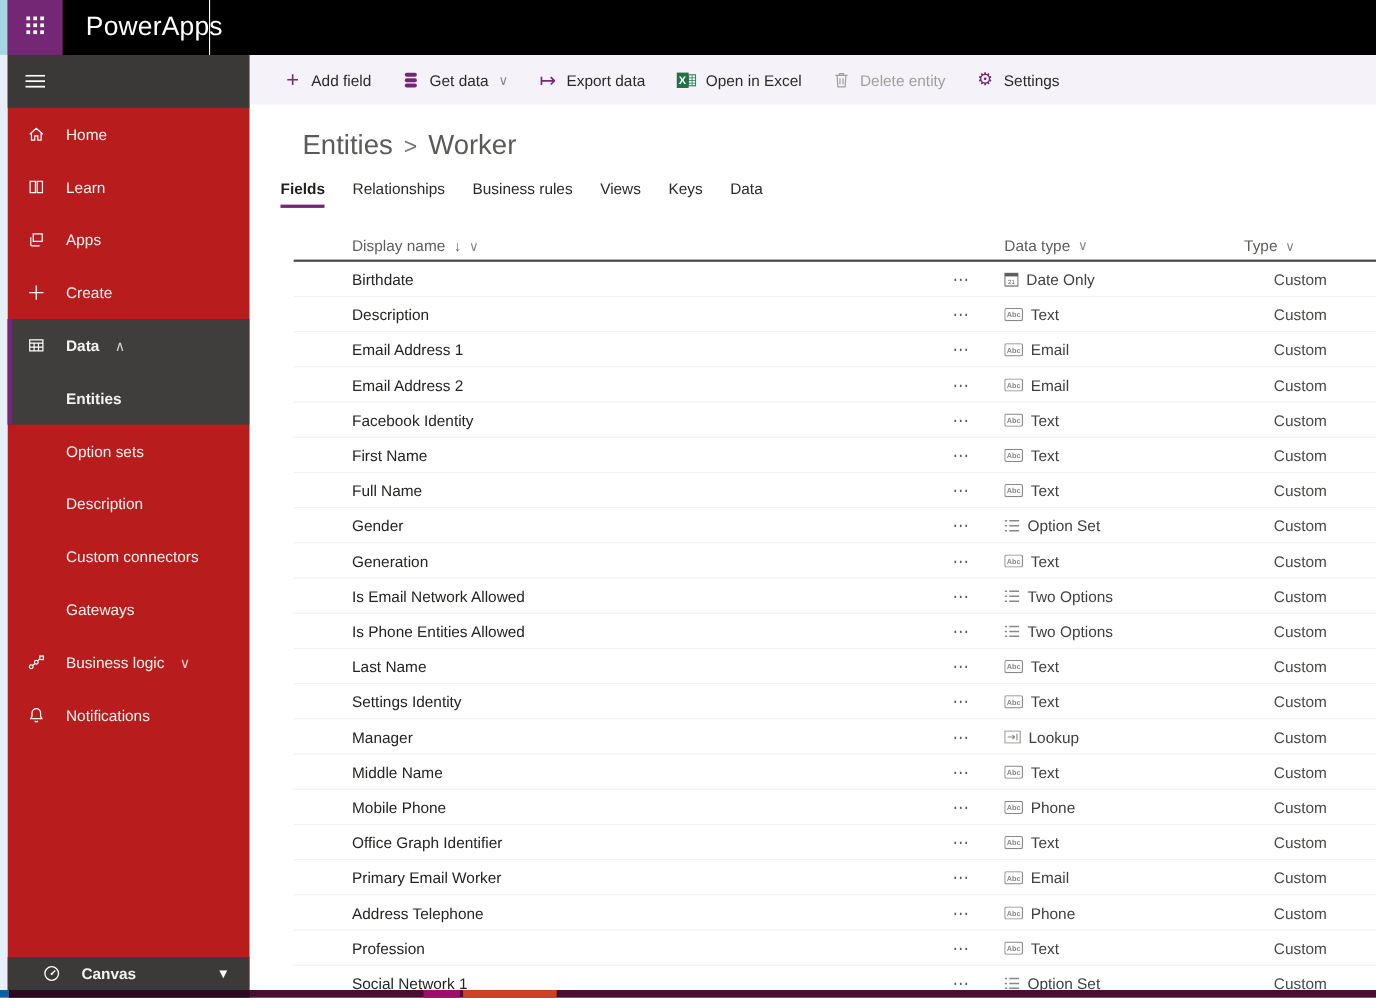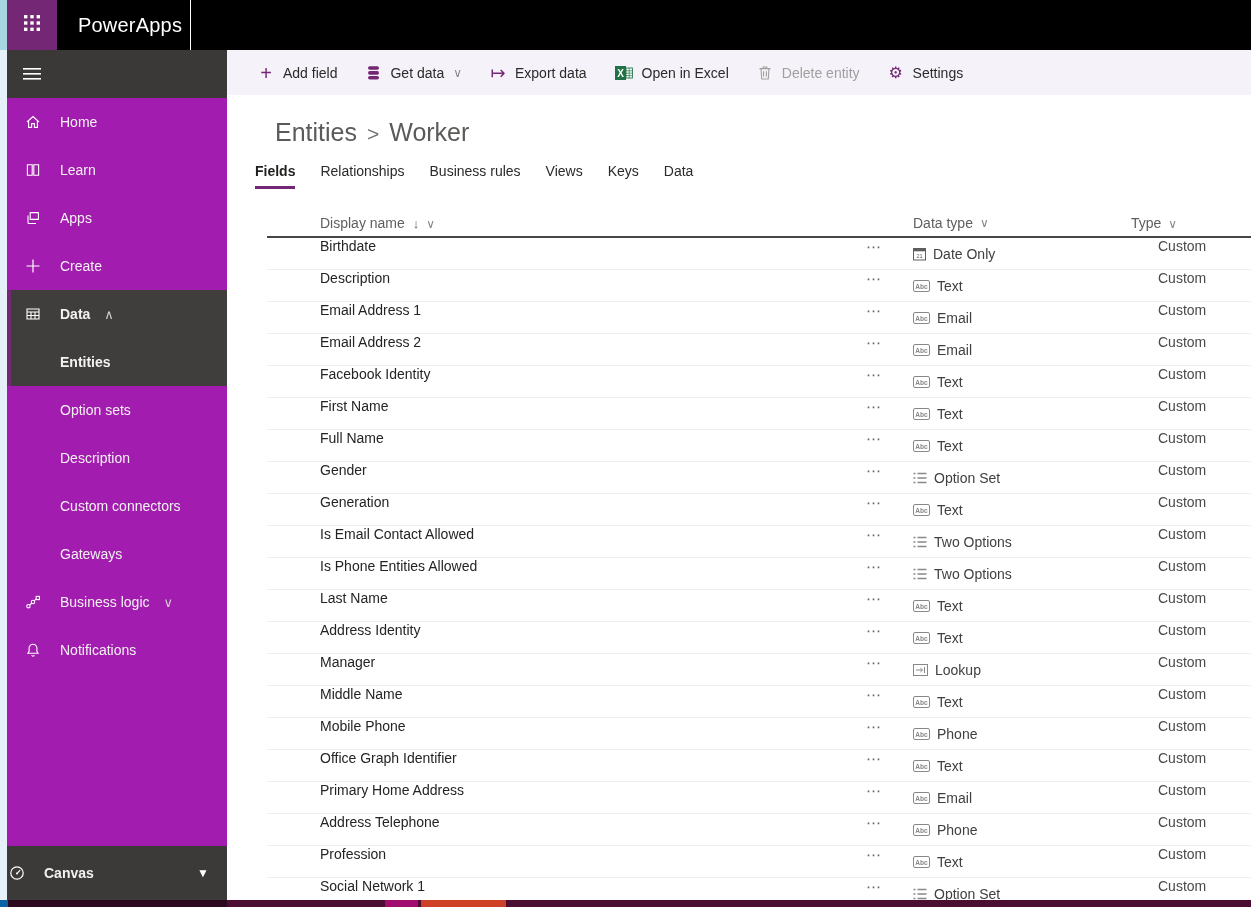--- a/index.html
+++ b/index.html
@@ -9,38 +9,38 @@
 
   
   .edge { position:absolute; left:0; top:0; width:7px; height:907px; }
   .edge .e-top { position:absolute; top:0; left:0; width:7px; height:50px; background:#a7d6e2; }
   .edge .e-mid { position:absolute; top:50px; left:0; width:7px; height:850px; background:#e6f0f8; }
   .edge .e-bot { position:absolute; top:900px; left:0; width:8px; height:7px; background:#0a63a9; }
 
   
   .topbar { position:absolute; left:7px; top:0; right:0; height:50px; background:#000; display:flex; align-items:center; }
   .waffle { width:50px; height:50px; background:#742774; display:flex; align-items:center; justify-content:center; cursor:pointer; }
-  .appname { color:#fff; font-size:20px; margin-left:21px; letter-spacing:.2px; }
+  .appname { color:#fff; font-size:24px; margin-left:21px; letter-spacing:.2px; }
   .topsep { position:absolute; left:183px; top:0; width:1px; height:50px; background:#fff; }
 
   
-  .sidebar { position:absolute; left:7px; top:50px; width:220px; height:850px; background:#a21caf; color:#f3f2f1; font-size:14px; }
+  .sidebar { position:absolute; left:7px; top:50px; width:220px; height:850px; background:#b91c1c; color:#f3f2f1; font-size:14px; }
   .burger { height:48px; background:#3a3938; display:flex; align-items:center; padding-left:16px; cursor:pointer; }
   .burger svg { display:block; }
   .nav-item { height:48px; display:flex; align-items:center; padding-left:18px; cursor:pointer; color:#f3f2f1; }
   .nav-icon { width:16px; height:16px; display:inline-flex; align-items:center; justify-content:center; }
   .nav-label { margin-left:19px; }
   .no-icon .nav-label { margin-left:35px; }
   .bold .nav-label { font-weight:bold; }
   .nav-group { background:#403e3d; border-left:4px solid #742774; }
   .nav-group .nav-item { padding-left:14px; }
   .nav-group .no-icon .nav-label { margin-left:35px; }
   .chev { color:#d0cecd; font-size:13px; margin-left:14px; }
-  .canvas-row { position:absolute; bottom:0; left:0; width:220px; height:54px; background:#3b3a39;
-    display:flex; align-items:center; padding-left:2px; cursor:pointer; }
+  .canvas-row { position:absolute; bottom:0; left:0; width:220px; height:30px; background:#3b3a39;
+    display:flex; align-items:center; padding-left:32px; cursor:pointer; }
   .canvas-row .nav-label { font-weight:bold; flex:0 0 auto; }
   .canvas-caret { margin-left:auto; margin-right:18px; color:#fff; font-size:12px; }
 
   
   .main { position:absolute; left:227px; top:50px; right:0; height:850px; background:#fff; overflow:hidden; }
   .toolbar { height:45px; background:#f5f2f9; display:flex; align-items:center; padding-left:30px; }
   .tool-btn { display:flex; align-items:center; margin-right:27px; background:none; border:none;
     font-family:inherit; font-size:14px; color:#2b2a29; cursor:pointer; white-space:nowrap; }
   .tool-btn .t-icon { display:inline-flex; align-items:center; justify-content:center; width:18px; margin-right:8px; }
   .tool-btn.disabled { color:#a19f9d; cursor:default; }
@@ -57,21 +57,21 @@
 
   .table { margin:21px 0 0 40px; }
   .thead { display:flex; align-items:center; height:28px; font-size:14px; color:#605e5c;
     border-bottom:2px solid #484644; }
   .c-name { width:593px; padding-left:53px; }
   .c-more { width:53px; padding-left:6px; }
   .c-dtype { width:218px; display:flex; align-items:center; }
   .c-type { flex:1; }
   .sort-arrow { margin-left:8px; font-size:13px; color:#605e5c; }
   .col-chev { margin-left:7px; font-size:12px; color:#8a8886; }
-  .trow { display:flex; height:32px; font-size:14px; border-bottom:1px solid #f1f0ef; }
+  .trow { display:flex; align-items:center; height:32px; font-size:14px; border-bottom:1px solid #f1f0ef; }
   .trow .c-name { color:#252423; }
   .dots { color:#605e5c; font-size:15px; letter-spacing:1px; cursor:pointer; }
   .dt-icon { display:inline-flex; align-items:center; margin-right:7px; }
   .dt-label { color:#404040; }
   .trow .c-type { color:#4a4947;margin-left:27px; }
 
   
   .bottombar { position:absolute; left:8px; top:900px; right:0; height:7px; background:#4b0d32; }
   .bb-dark { position:absolute; left:0; top:0; width:219px; height:7px; background:#2b0a1f; }
   .bb-magenta { position:absolute; left:377px; top:0; width:33px; height:7px; background:#a00d6e; }
@@ -453,21 +453,21 @@
                   <rect x="0.5" y="0.5" width="16" height="11" rx="1.5" fill="none" stroke="#8a8886"></rect>
                   <text x="8.5" y="8.6" font-size="6.6" font-weight="bold" fill="#8a8886" text-anchor="middle" font-family="Liberation Sans, sans-serif">Abc</text>
                 </svg>
               </span>
       <span class="dt-label">Text</span>
     </div>
     <div class="c-type">Custom</div>
   </div>
 
   <div class="trow">
-    <div class="c-name">Is Email Contact Allowed</div>
+    <div class="c-name">Is Email Network Allowed</div>
     <div class="c-more">
       <span class="dots">⋯</span>
     </div>
     <div class="c-dtype">
       <span class="dt-icon">
                 <svg width="14" height="12" viewBox="0 0 14 12">
                   <g stroke="#8a8886" stroke-width="1.4">
                     <path d="M4.5 1.5 H13.5 M4.5 6 H13.5 M4.5 10.5 H13.5"></path>
                     <path d="M0.5 1.5 H2.5 M0.5 6 H2.5 M0.5 10.5 H2.5"></path>
                   </g>
@@ -508,21 +508,21 @@
                   <rect x="0.5" y="0.5" width="16" height="11" rx="1.5" fill="none" stroke="#8a8886"></rect>
                   <text x="8.5" y="8.6" font-size="6.6" font-weight="bold" fill="#8a8886" text-anchor="middle" font-family="Liberation Sans, sans-serif">Abc</text>
                 </svg>
               </span>
       <span class="dt-label">Text</span>
     </div>
     <div class="c-type">Custom</div>
   </div>
 
   <div class="trow">
-    <div class="c-name">Address Identity</div>
+    <div class="c-name">Settings Identity</div>
     <div class="c-more">
       <span class="dots">⋯</span>
     </div>
     <div class="c-dtype">
       <span class="dt-icon">
                 <svg width="17" height="12" viewBox="0 0 17 12">
                   <rect x="0.5" y="0.5" width="16" height="11" rx="1.5" fill="none" stroke="#8a8886"></rect>
                   <text x="8.5" y="8.6" font-size="6.6" font-weight="bold" fill="#8a8886" text-anchor="middle" font-family="Liberation Sans, sans-serif">Abc</text>
                 </svg>
               </span>
@@ -595,21 +595,21 @@
                   <rect x="0.5" y="0.5" width="16" height="11" rx="1.5" fill="none" stroke="#8a8886"></rect>
                   <text x="8.5" y="8.6" font-size="6.6" font-weight="bold" fill="#8a8886" text-anchor="middle" font-family="Liberation Sans, sans-serif">Abc</text>
                 </svg>
               </span>
       <span class="dt-label">Text</span>
     </div>
     <div class="c-type">Custom</div>
   </div>
 
   <div class="trow">
-    <div class="c-name">Primary Home Address</div>
+    <div class="c-name">Primary Email Worker</div>
     <div class="c-more">
       <span class="dots">⋯</span>
     </div>
     <div class="c-dtype">
       <span class="dt-icon">
                 <svg width="17" height="12" viewBox="0 0 17 12">
                   <rect x="0.5" y="0.5" width="16" height="11" rx="1.5" fill="none" stroke="#8a8886"></rect>
                   <text x="8.5" y="8.6" font-size="6.6" font-weight="bold" fill="#8a8886" text-anchor="middle" font-family="Liberation Sans, sans-serif">Abc</text>
                 </svg>
               </span>

